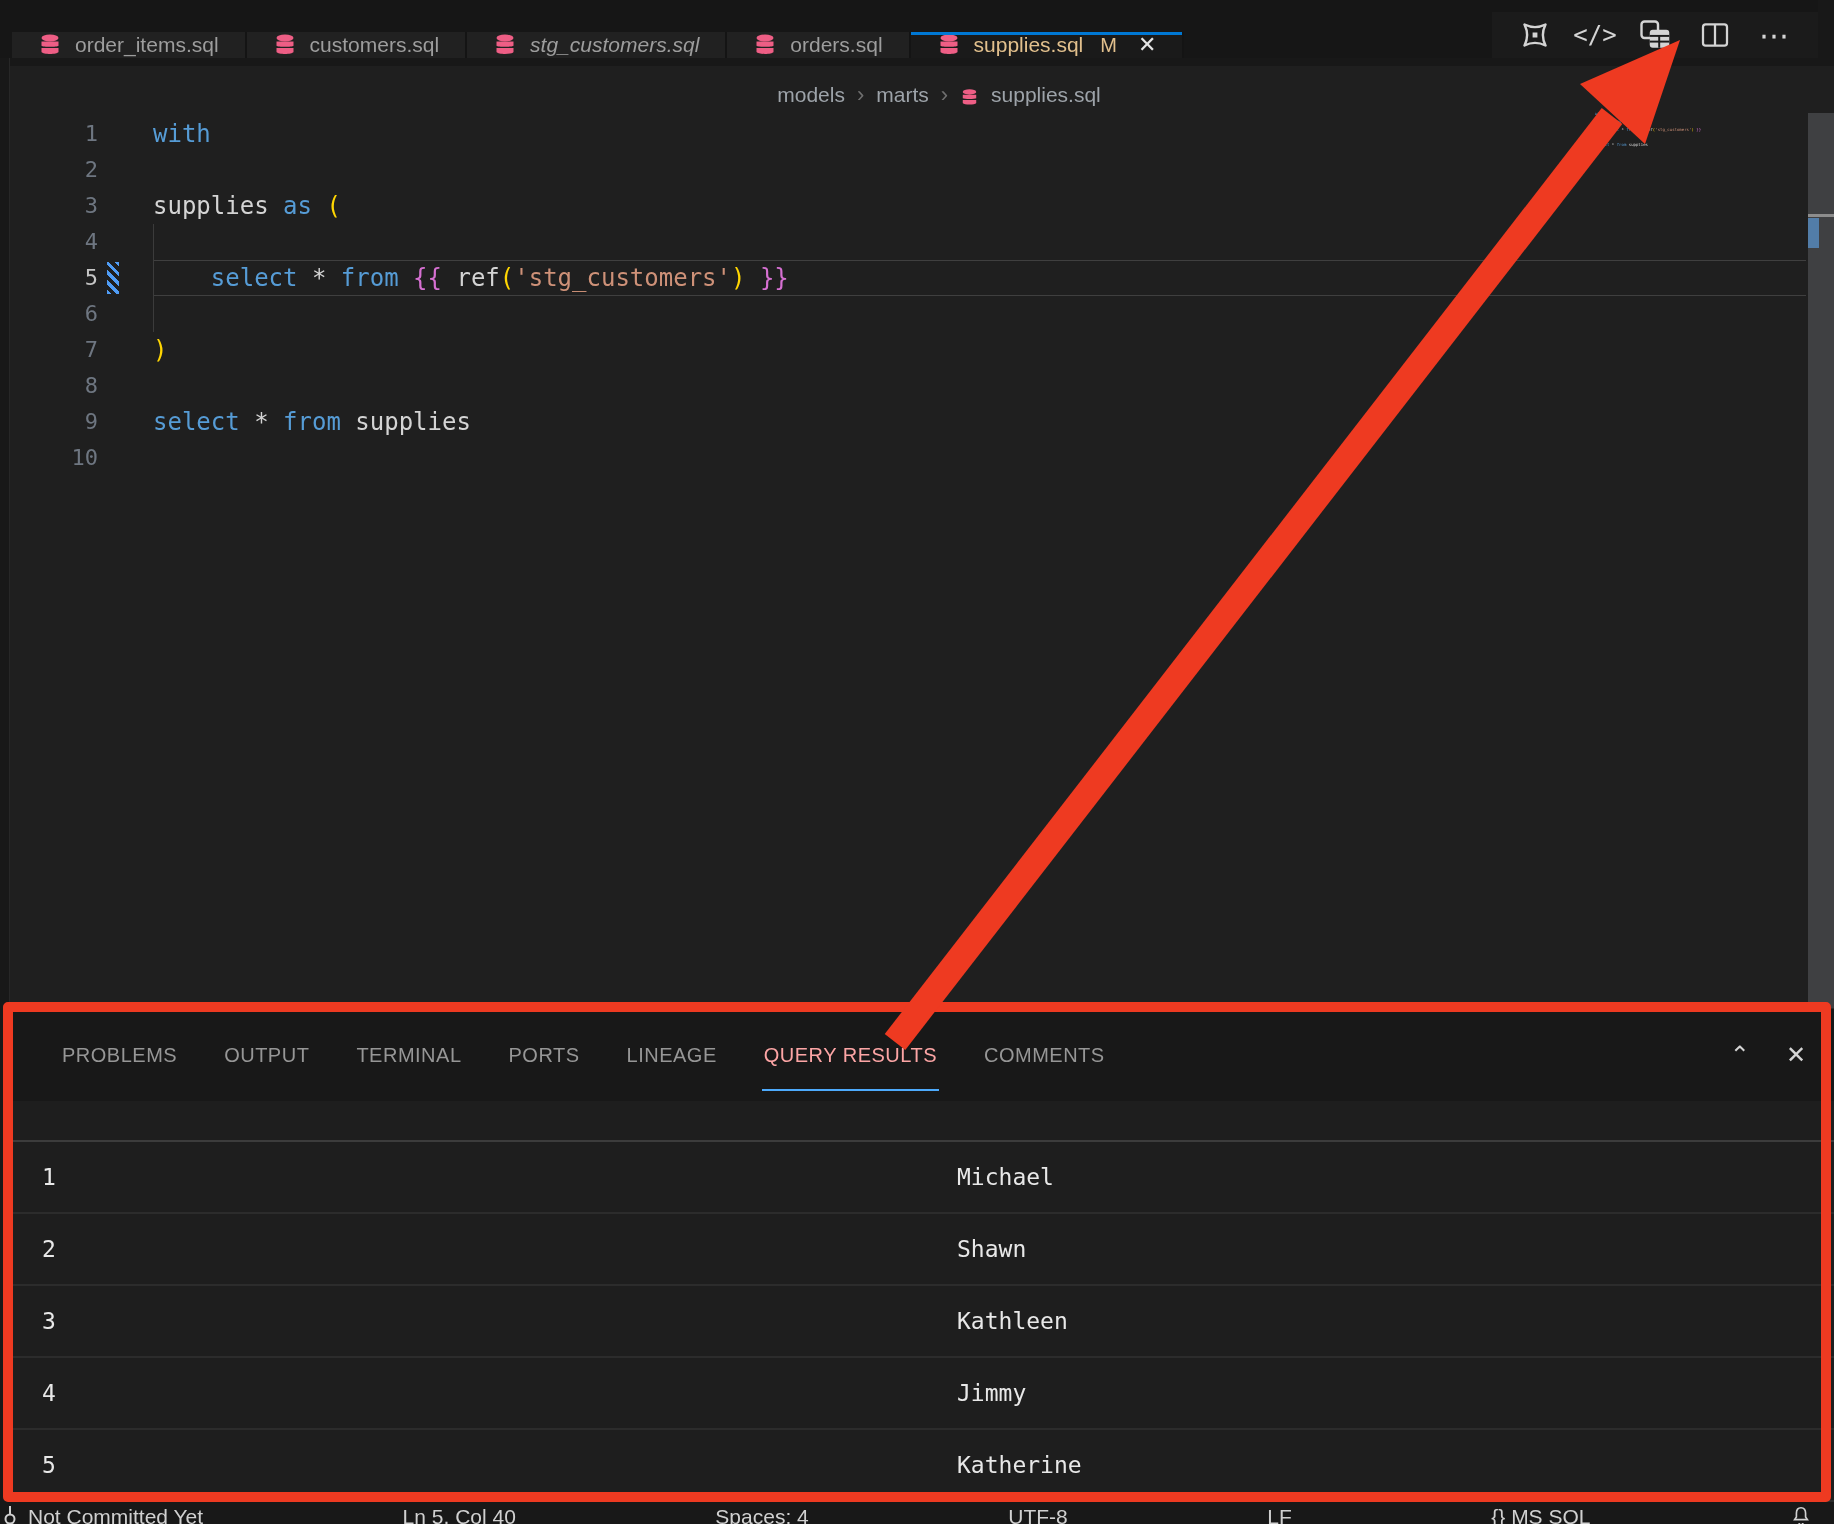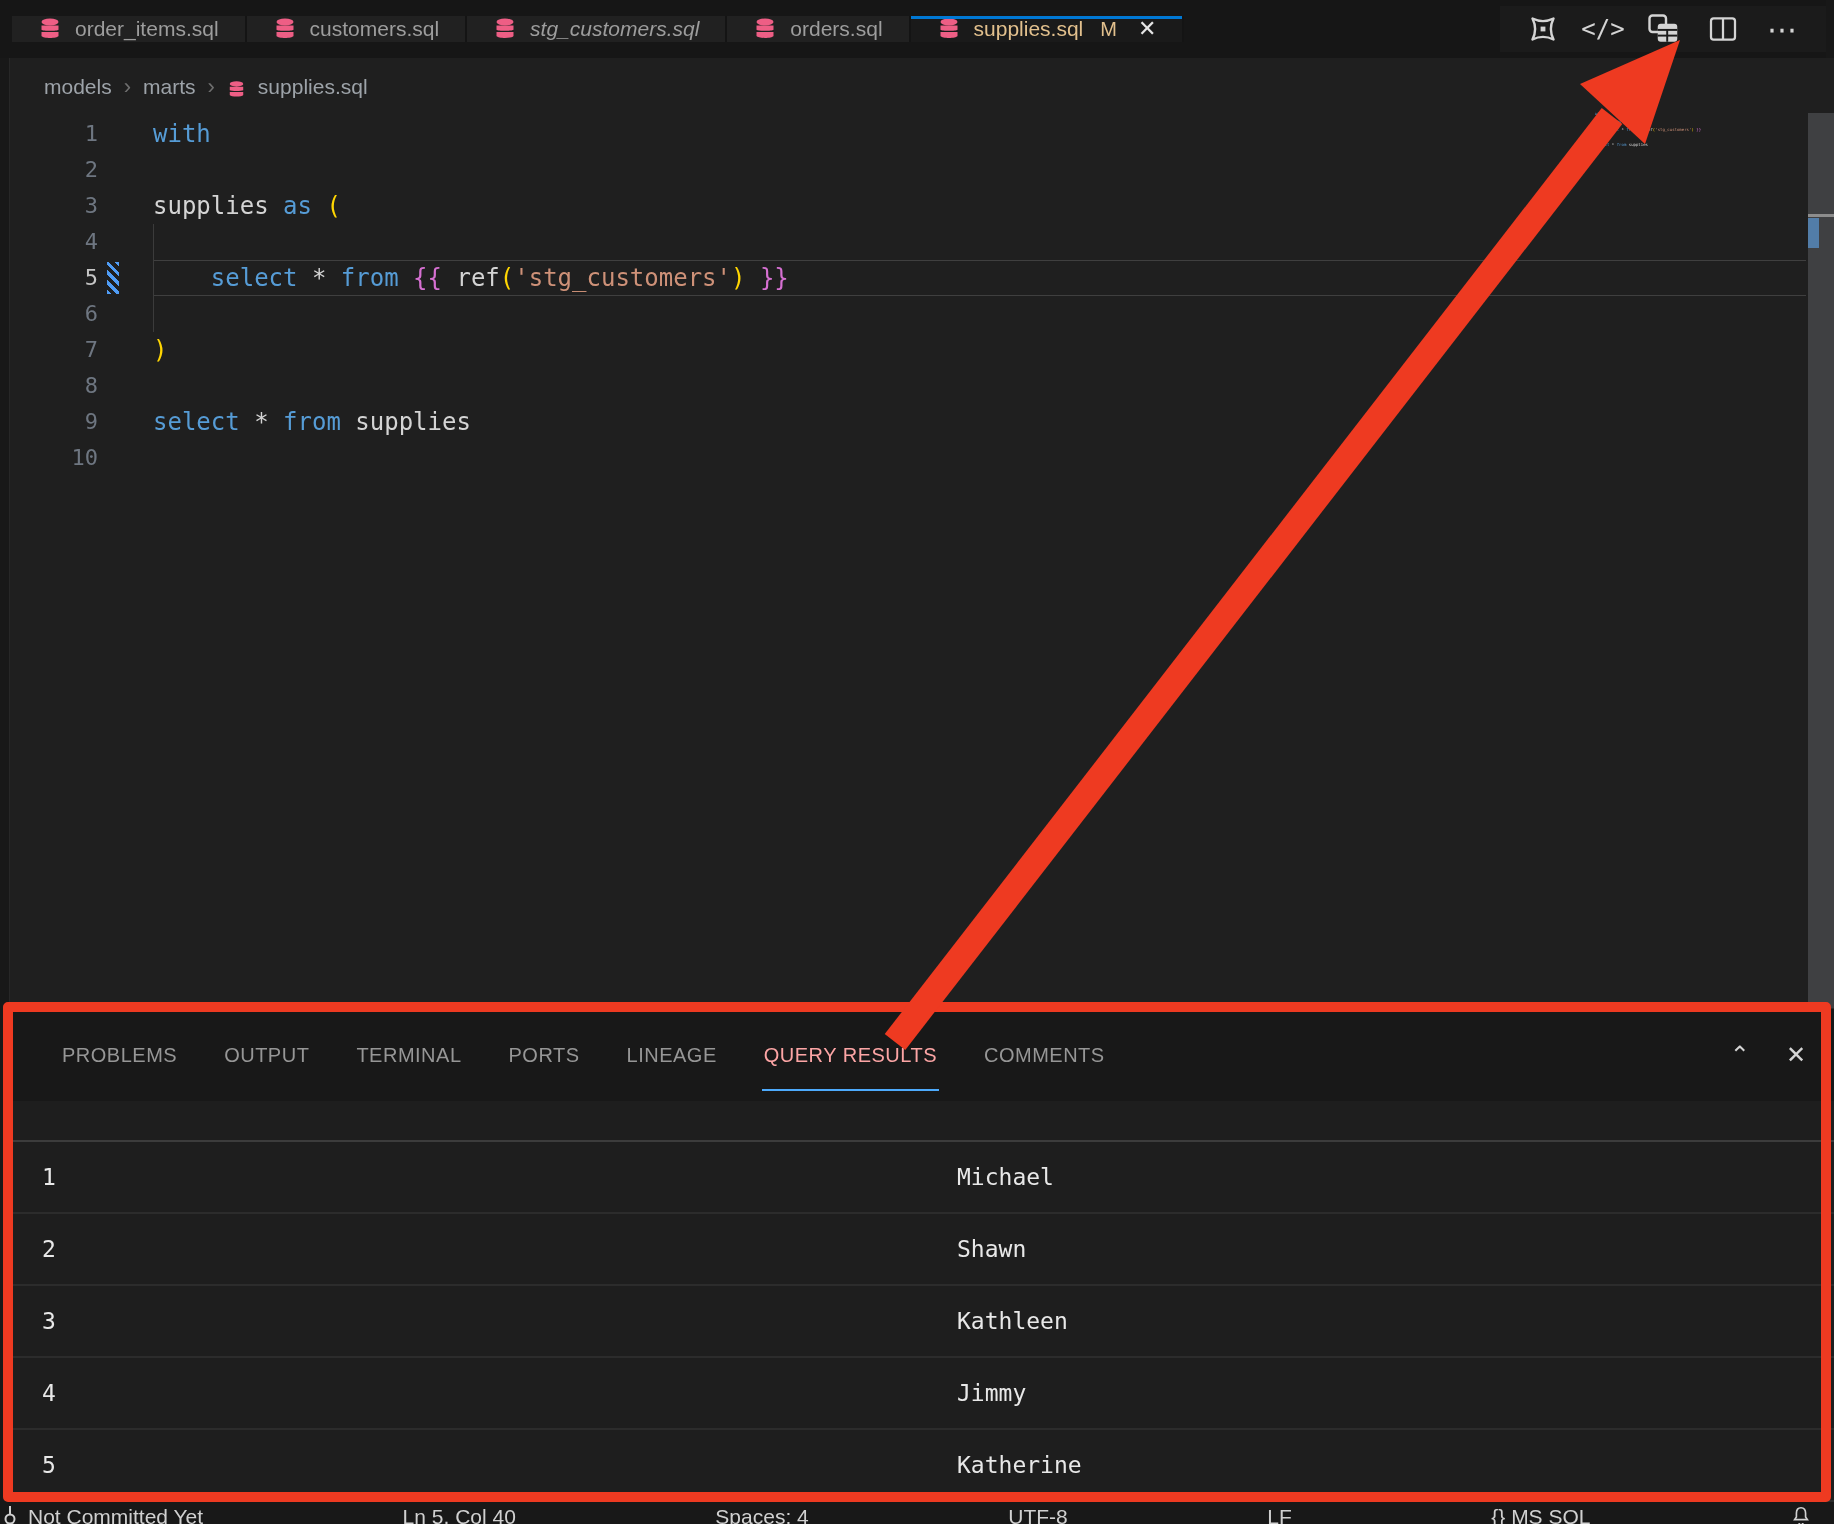--- a/index.html
+++ b/index.html
@@ -1,35 +1,35 @@
 <!DOCTYPE html>
 <html><head>
 <meta charset="utf-8">
 <style>
   * { margin:0; padding:0; box-sizing:border-box; }
   html,body { width:1834px; height:1524px; }
   body { position:relative; overflow:hidden; background:#181818; font-family:"Liberation Sans",sans-serif; }
 
   
-  .tabbar { position:absolute; top:0; left:0; right:8px; height:58px; background:#161616; display:flex; align-items:center; padding-left:12px; }
+  .tabbar { position:absolute; top:0; left:0; right:16px; height:58px; background:#161616; display:flex; align-items:flex-end; padding-left:12px; }
   .tab { display:flex; align-items:center; gap:13px; padding:0 26px; background:#212121; border-right:2px solid #141414; color:#9d9d9d; font-size:21px; position:relative; flex:0 0 auto; }
   .tab.active { background:#1a1a1a; color:#e2c08d; }
   .tab.active::before { content:""; position:absolute; top:0; left:0; right:0; height:3px; background:#0078d4; }
   .tab .label { white-space:nowrap; }
   .tab.italic .label { font-style:italic; }
   .tab .mbadge { color:#e2c08d; font-size:20px; margin-left:4px; }
   .tab .close { color:#e6e6e6; font-size:22px; margin-left:8px; }
   .editor-actions { margin-left:auto; display:flex; align-items:center; gap:10px; padding:0 18px; background:#1b1b1b; }
   .action { width:50px; height:46px; display:flex; align-items:center; justify-content:center; color:#d4d4d4; }
   .code-glyph { font-size:24px; font-family:"DejaVu Sans Mono",monospace; color:#d4d4d4; }
   .dots-glyph { font-size:30px; color:#d4d4d4; letter-spacing:2px; }
 
   
   .side-edge { position:absolute; top:58px; left:0; width:10px; height:950px; background:#181818; border-right:1px solid #272727; }
-  .breadcrumb { position:absolute; top:58px; left:10px; right:0; height:58px; background:#1f1f1f; display:flex; align-items:center; gap:12px; padding-left:34px; color:#9da3a9; font-size:21px; }
+  .breadcrumb { position:absolute; top:66px; left:10px; right:0; height:58px; background:#1f1f1f; display:flex; align-items:center; gap:12px; padding-left:34px; color:#9da3a9; font-size:21px;justify-content:center; }
   .breadcrumb .sep { color:#6f6f6f; font-size:22px; }
   .breadcrumb .crumb { white-space:nowrap; }
 
   
   .editor { position:absolute; top:116px; left:10px; right:0; height:892px; background:#1f1f1f; }
   .gutter { position:absolute; left:0; top:0; width:143px; }
   .grow { position:relative; height:36px; }
   .ln { display:block; width:88px; text-align:right; color:#6e7681; font-family:"DejaVu Sans Mono",monospace; font-size:22px; line-height:36px; }
   .ln.cur { color:#c6c6c6; }
   .mod { position:absolute; left:97px; top:2px; width:12px; height:32px;

